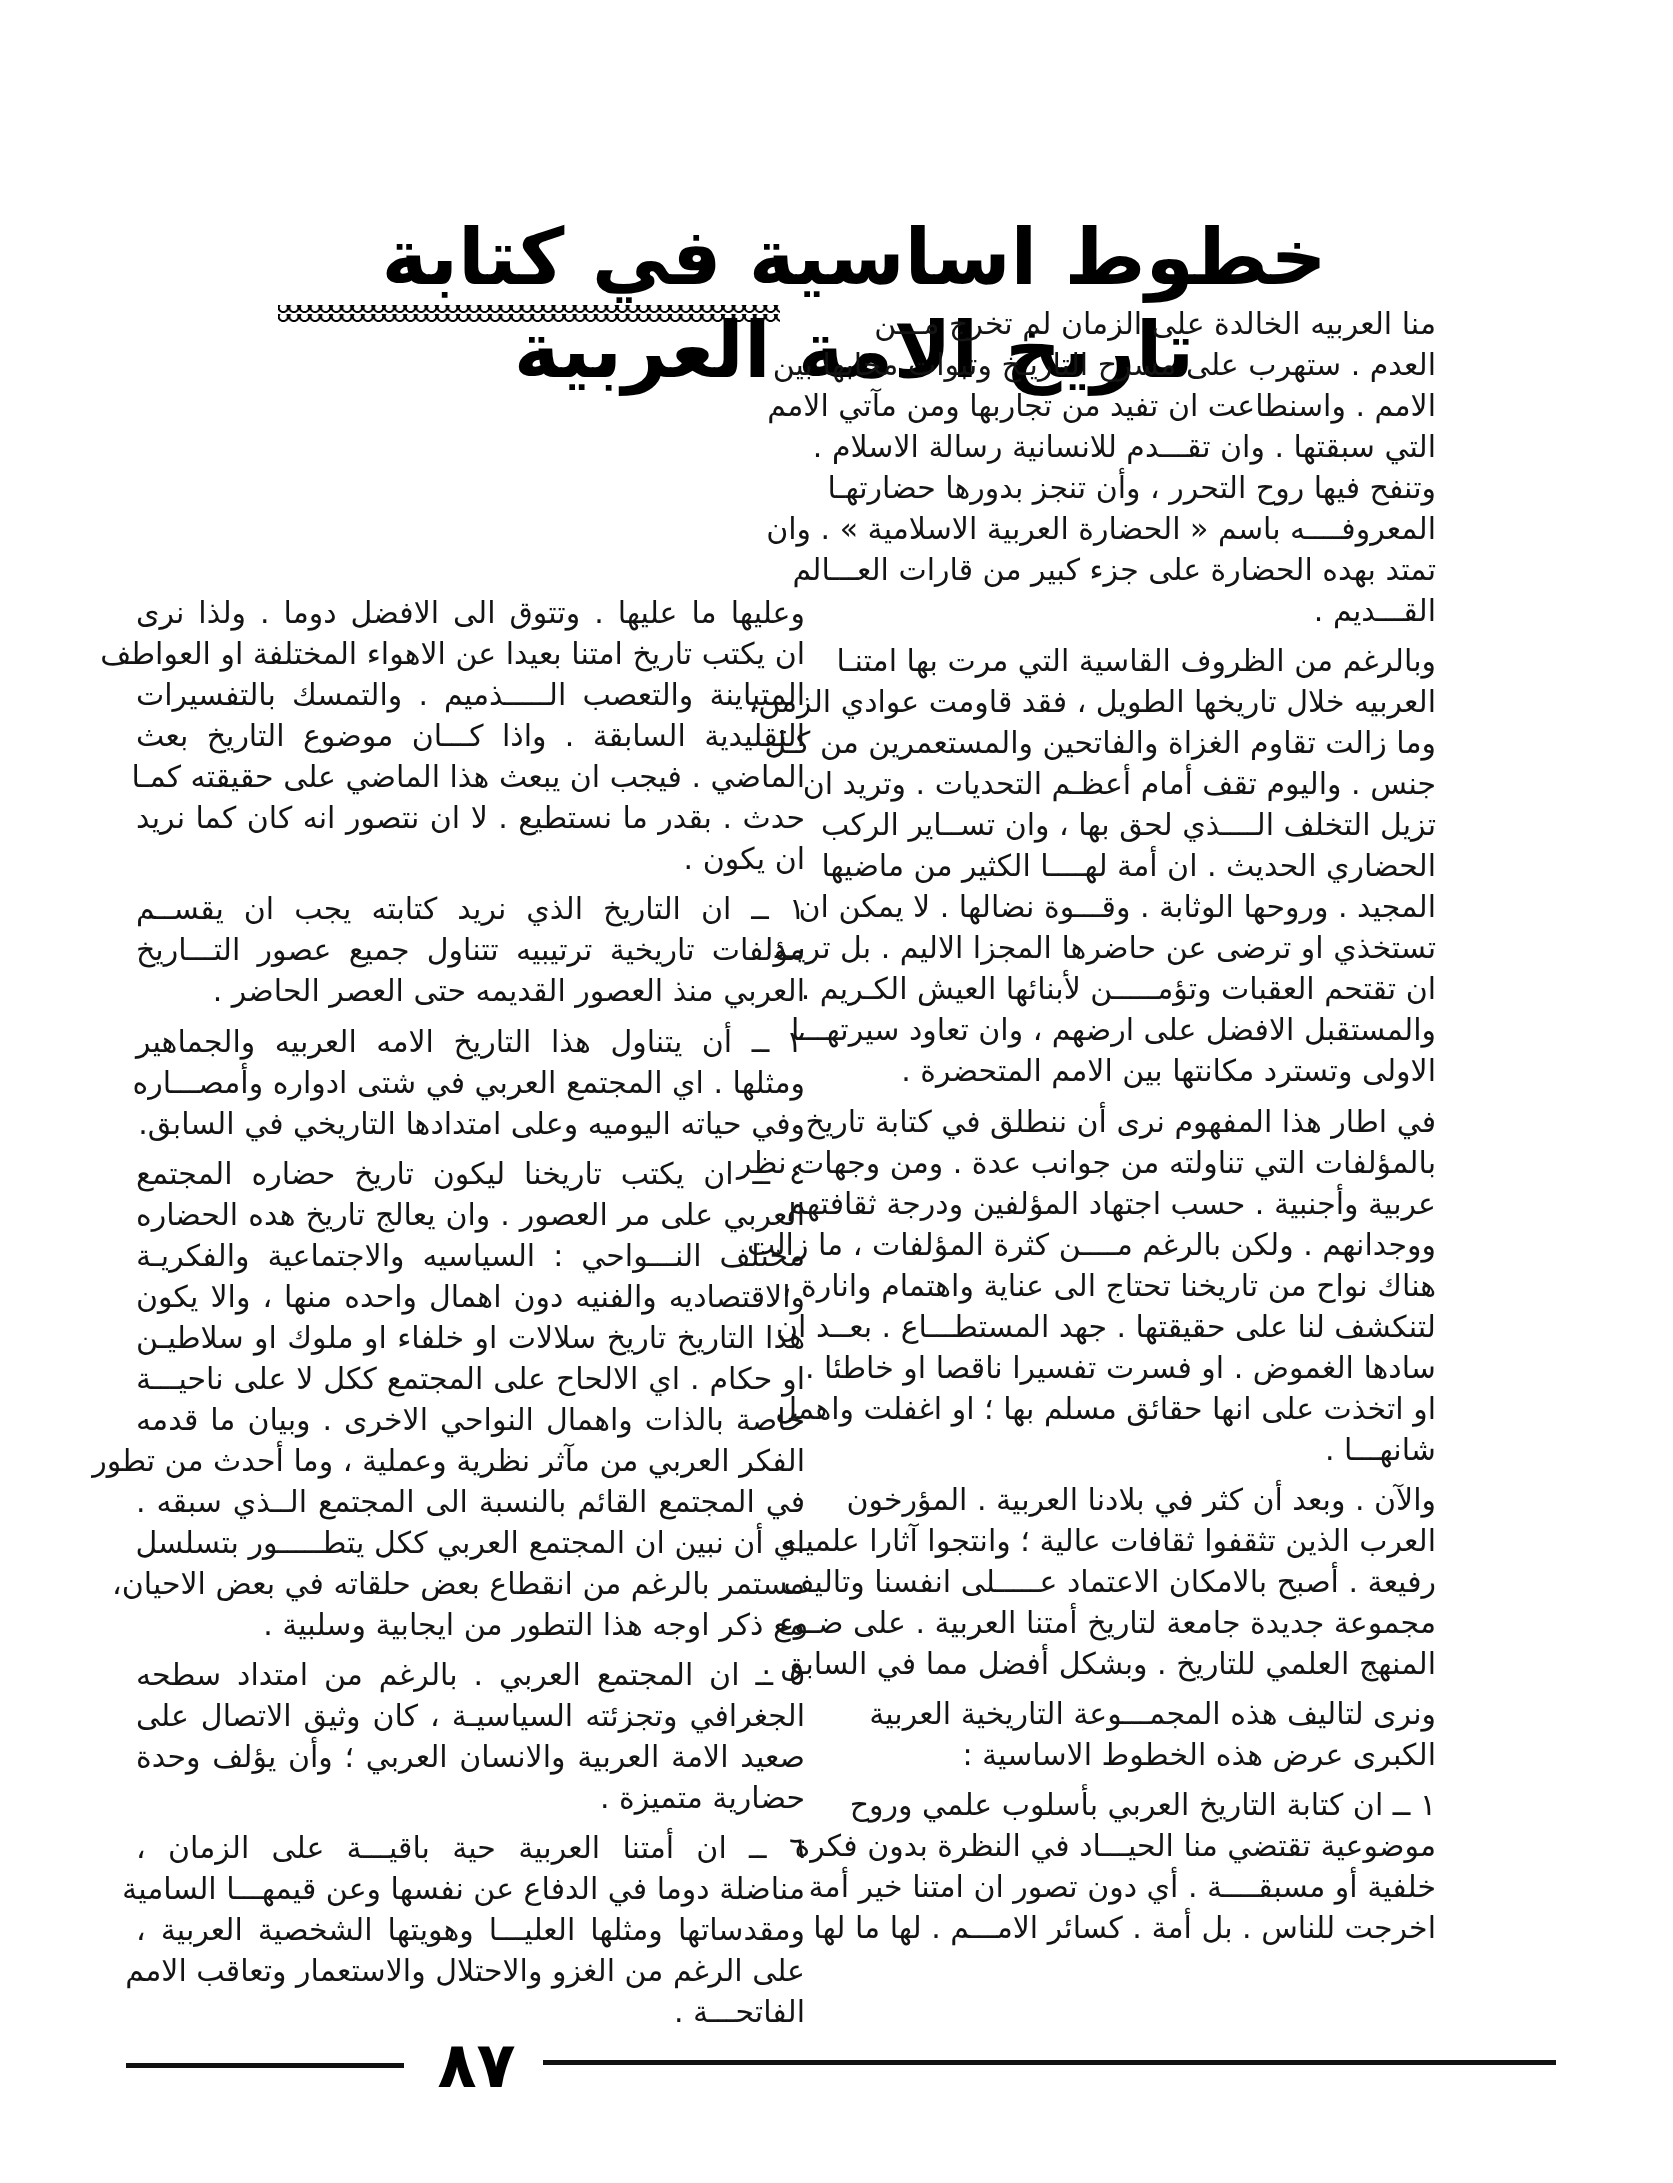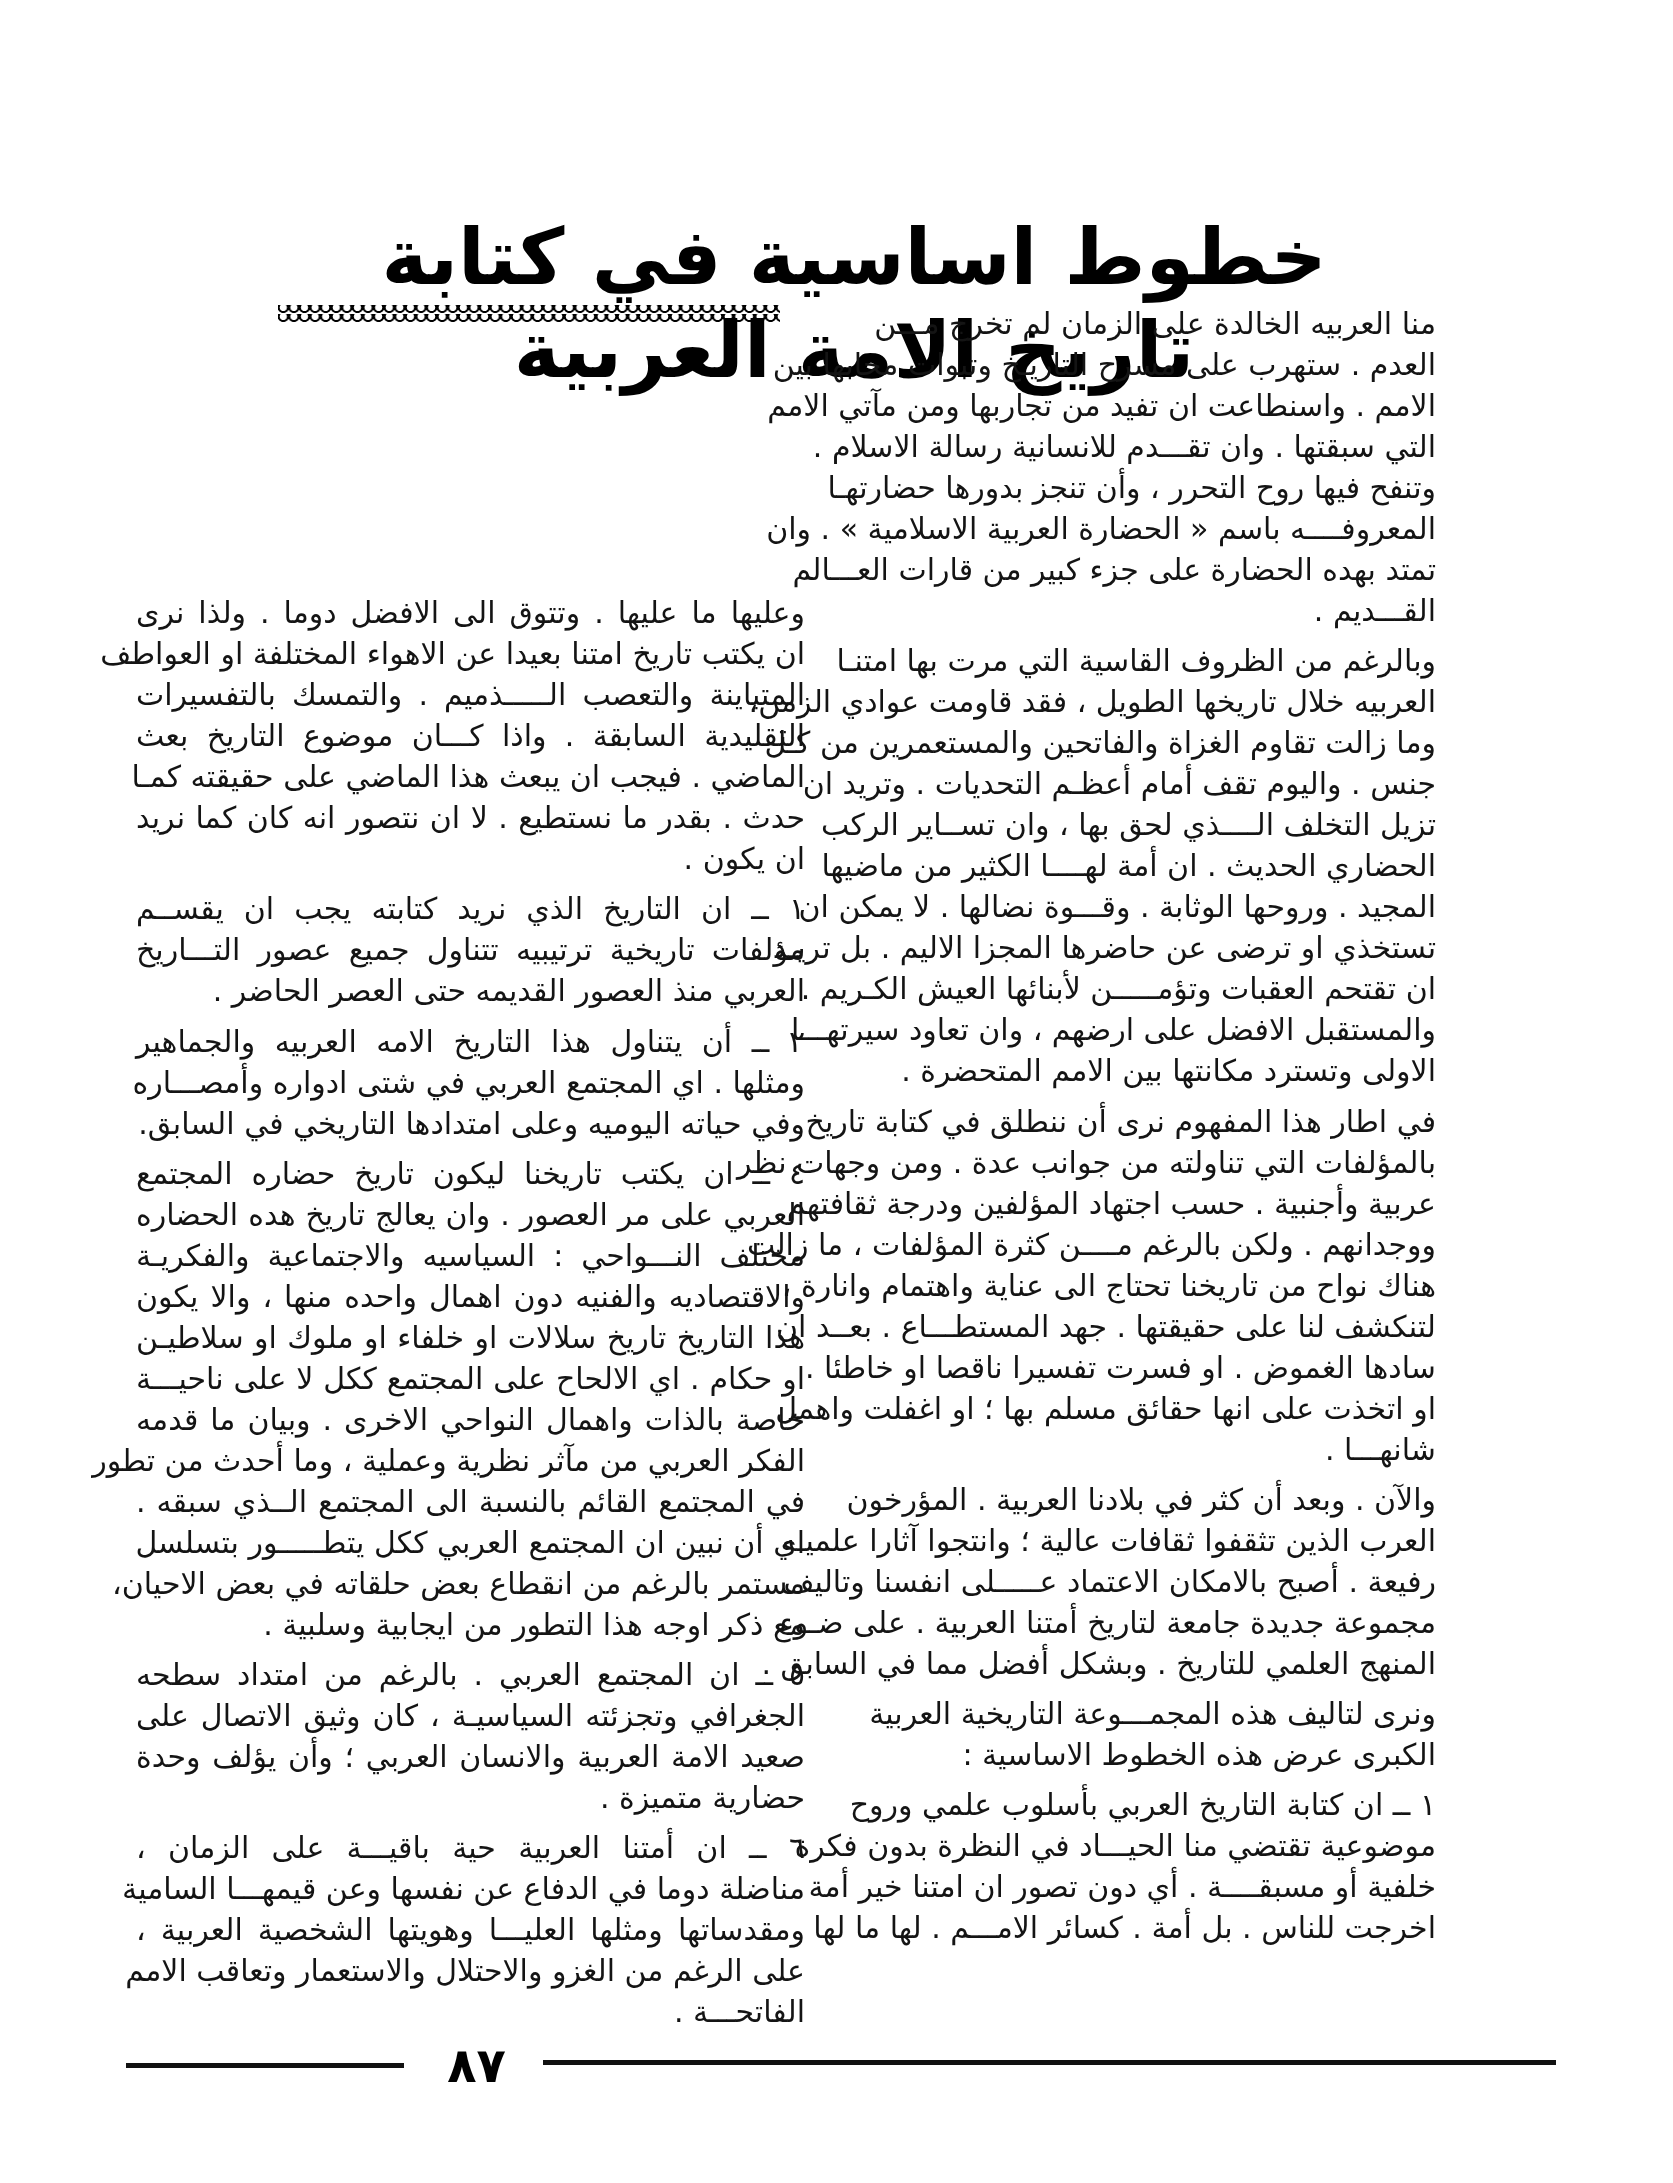--- a/index.html
+++ b/index.html
@@ -41,21 +41,21 @@
       position: absolute; top: 2039px; left: 126px; width: 1430px; height: 53px;
     }
     .rule-left {
       position: absolute; left: 0; top: 24px; width: 278px; height: 4.6px; background: #111;
     }
     .rule-right {
       position: absolute; left: 417px; right: 0; top: 21px; height: 5.3px; background: #111;
     }
     .page-num {
       position: absolute; left: 311px; top: 0; width: 79px; text-align: center;
-      font-size: 48px; font-weight: bold; line-height: 53px; direction: rtl;
+      font-size: 64px; font-weight: bold; line-height: 53px; direction: rtl;
       color: #000;
     }
   </style>
 </head>
 <body>
 
 <h1 class="title">خطوط اساسية في كتابة تاريخ الامة العربية</h1>
 
 <div class="byline">
   <div class="wavy"></div>

